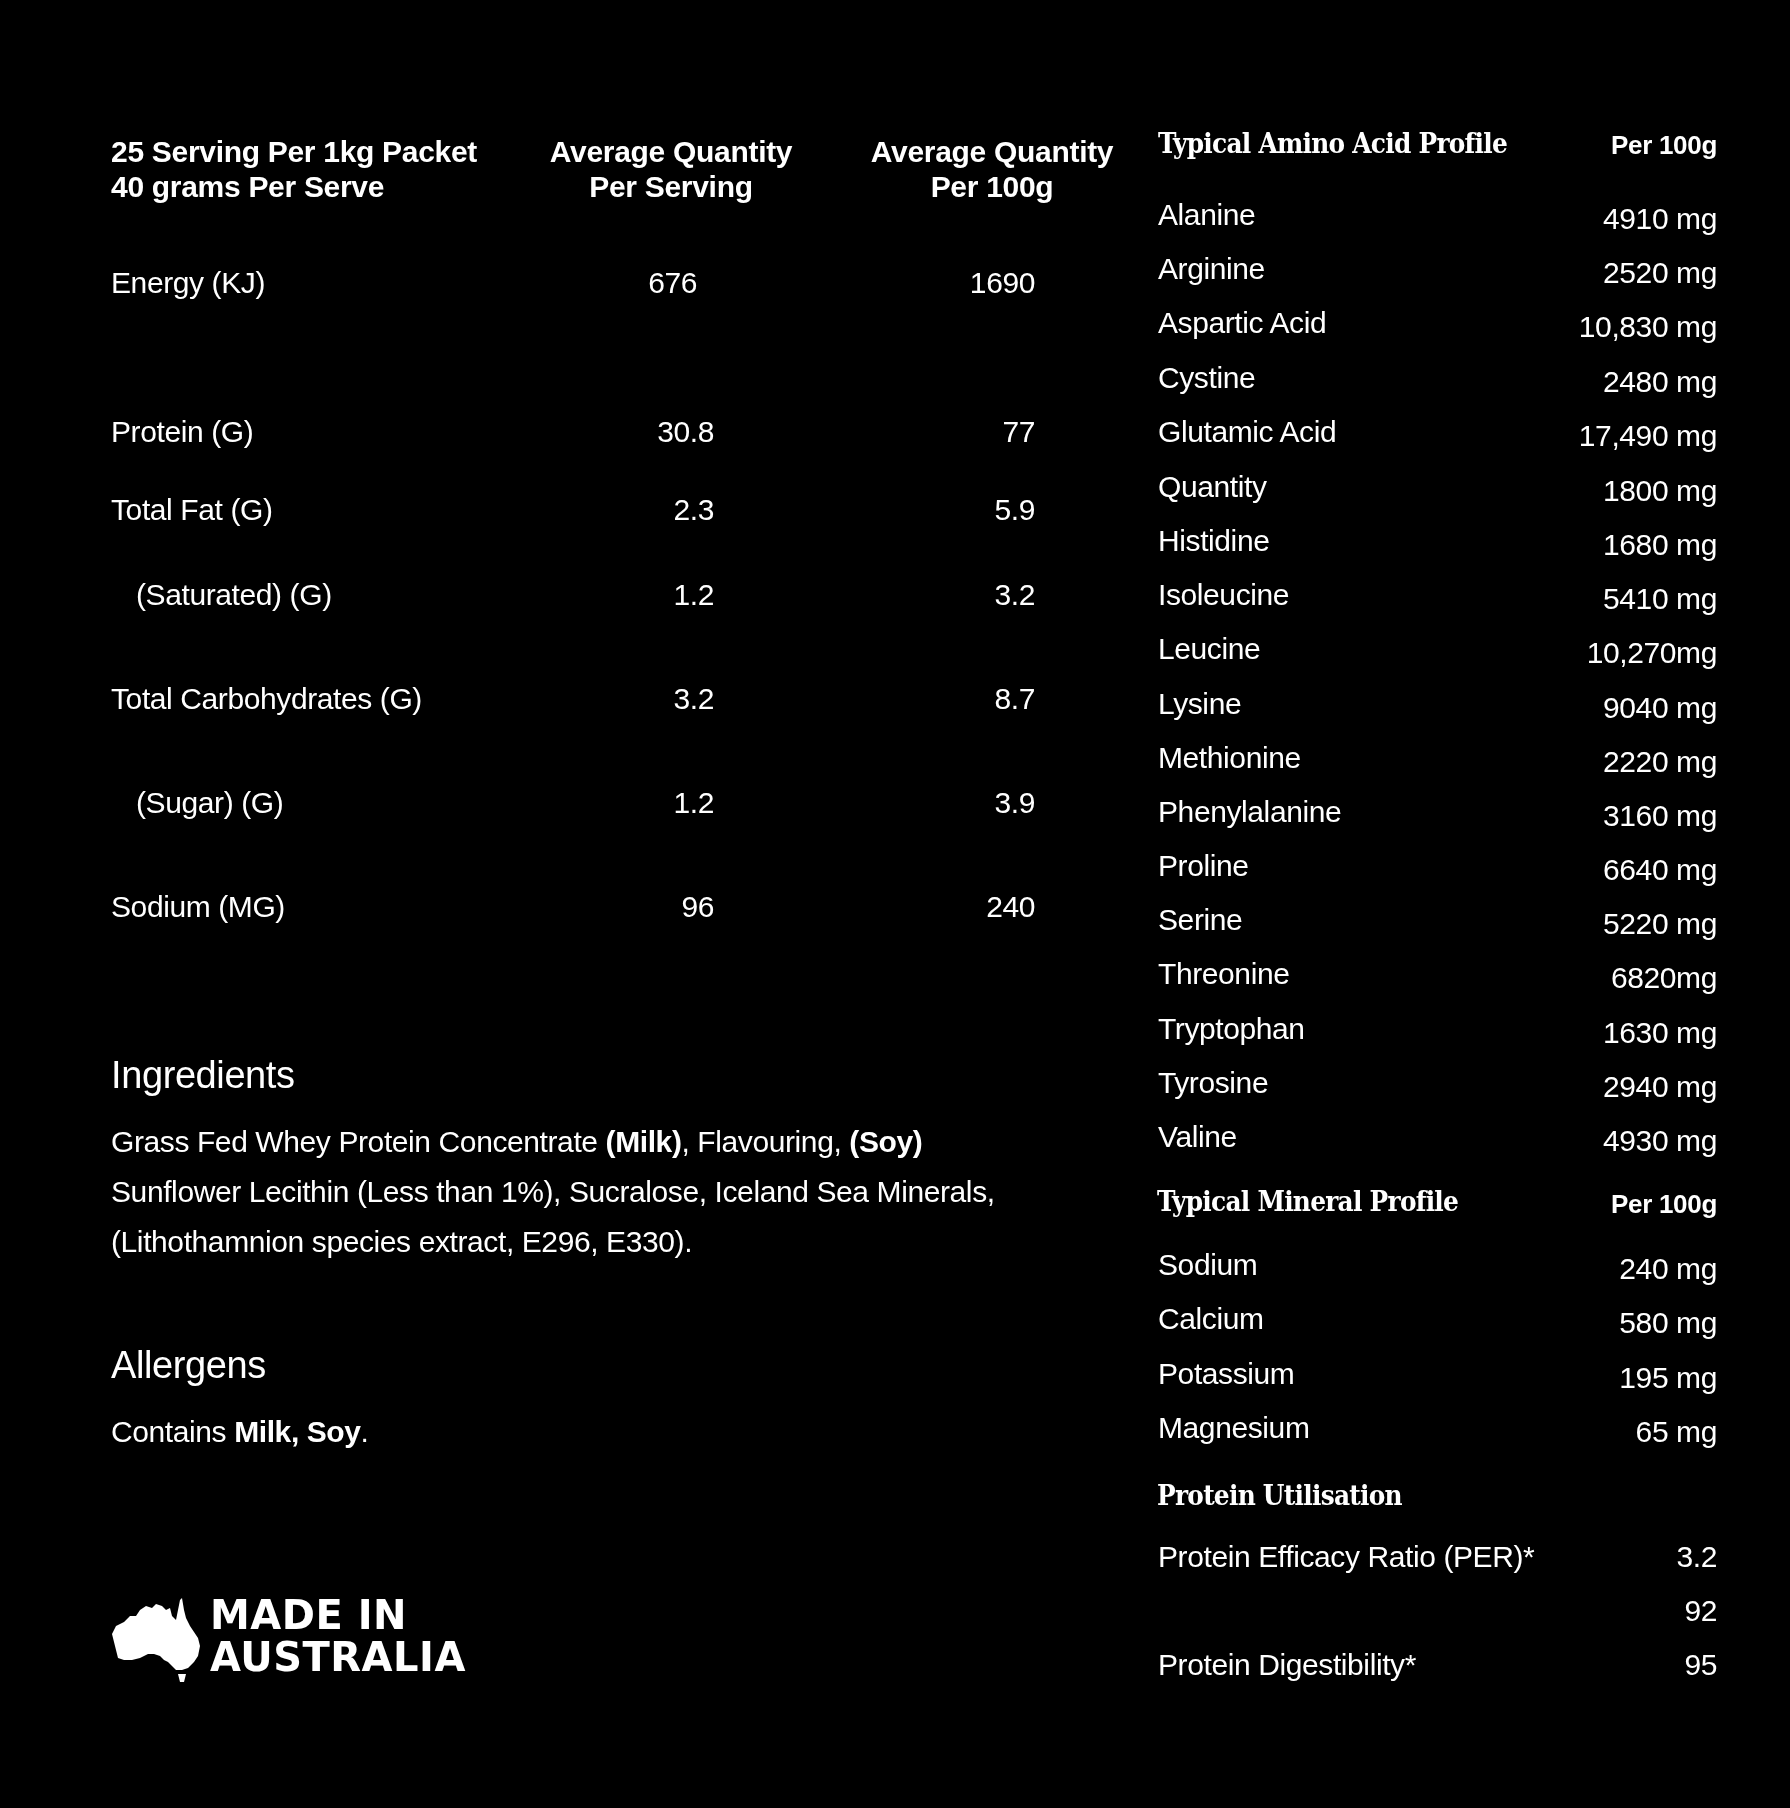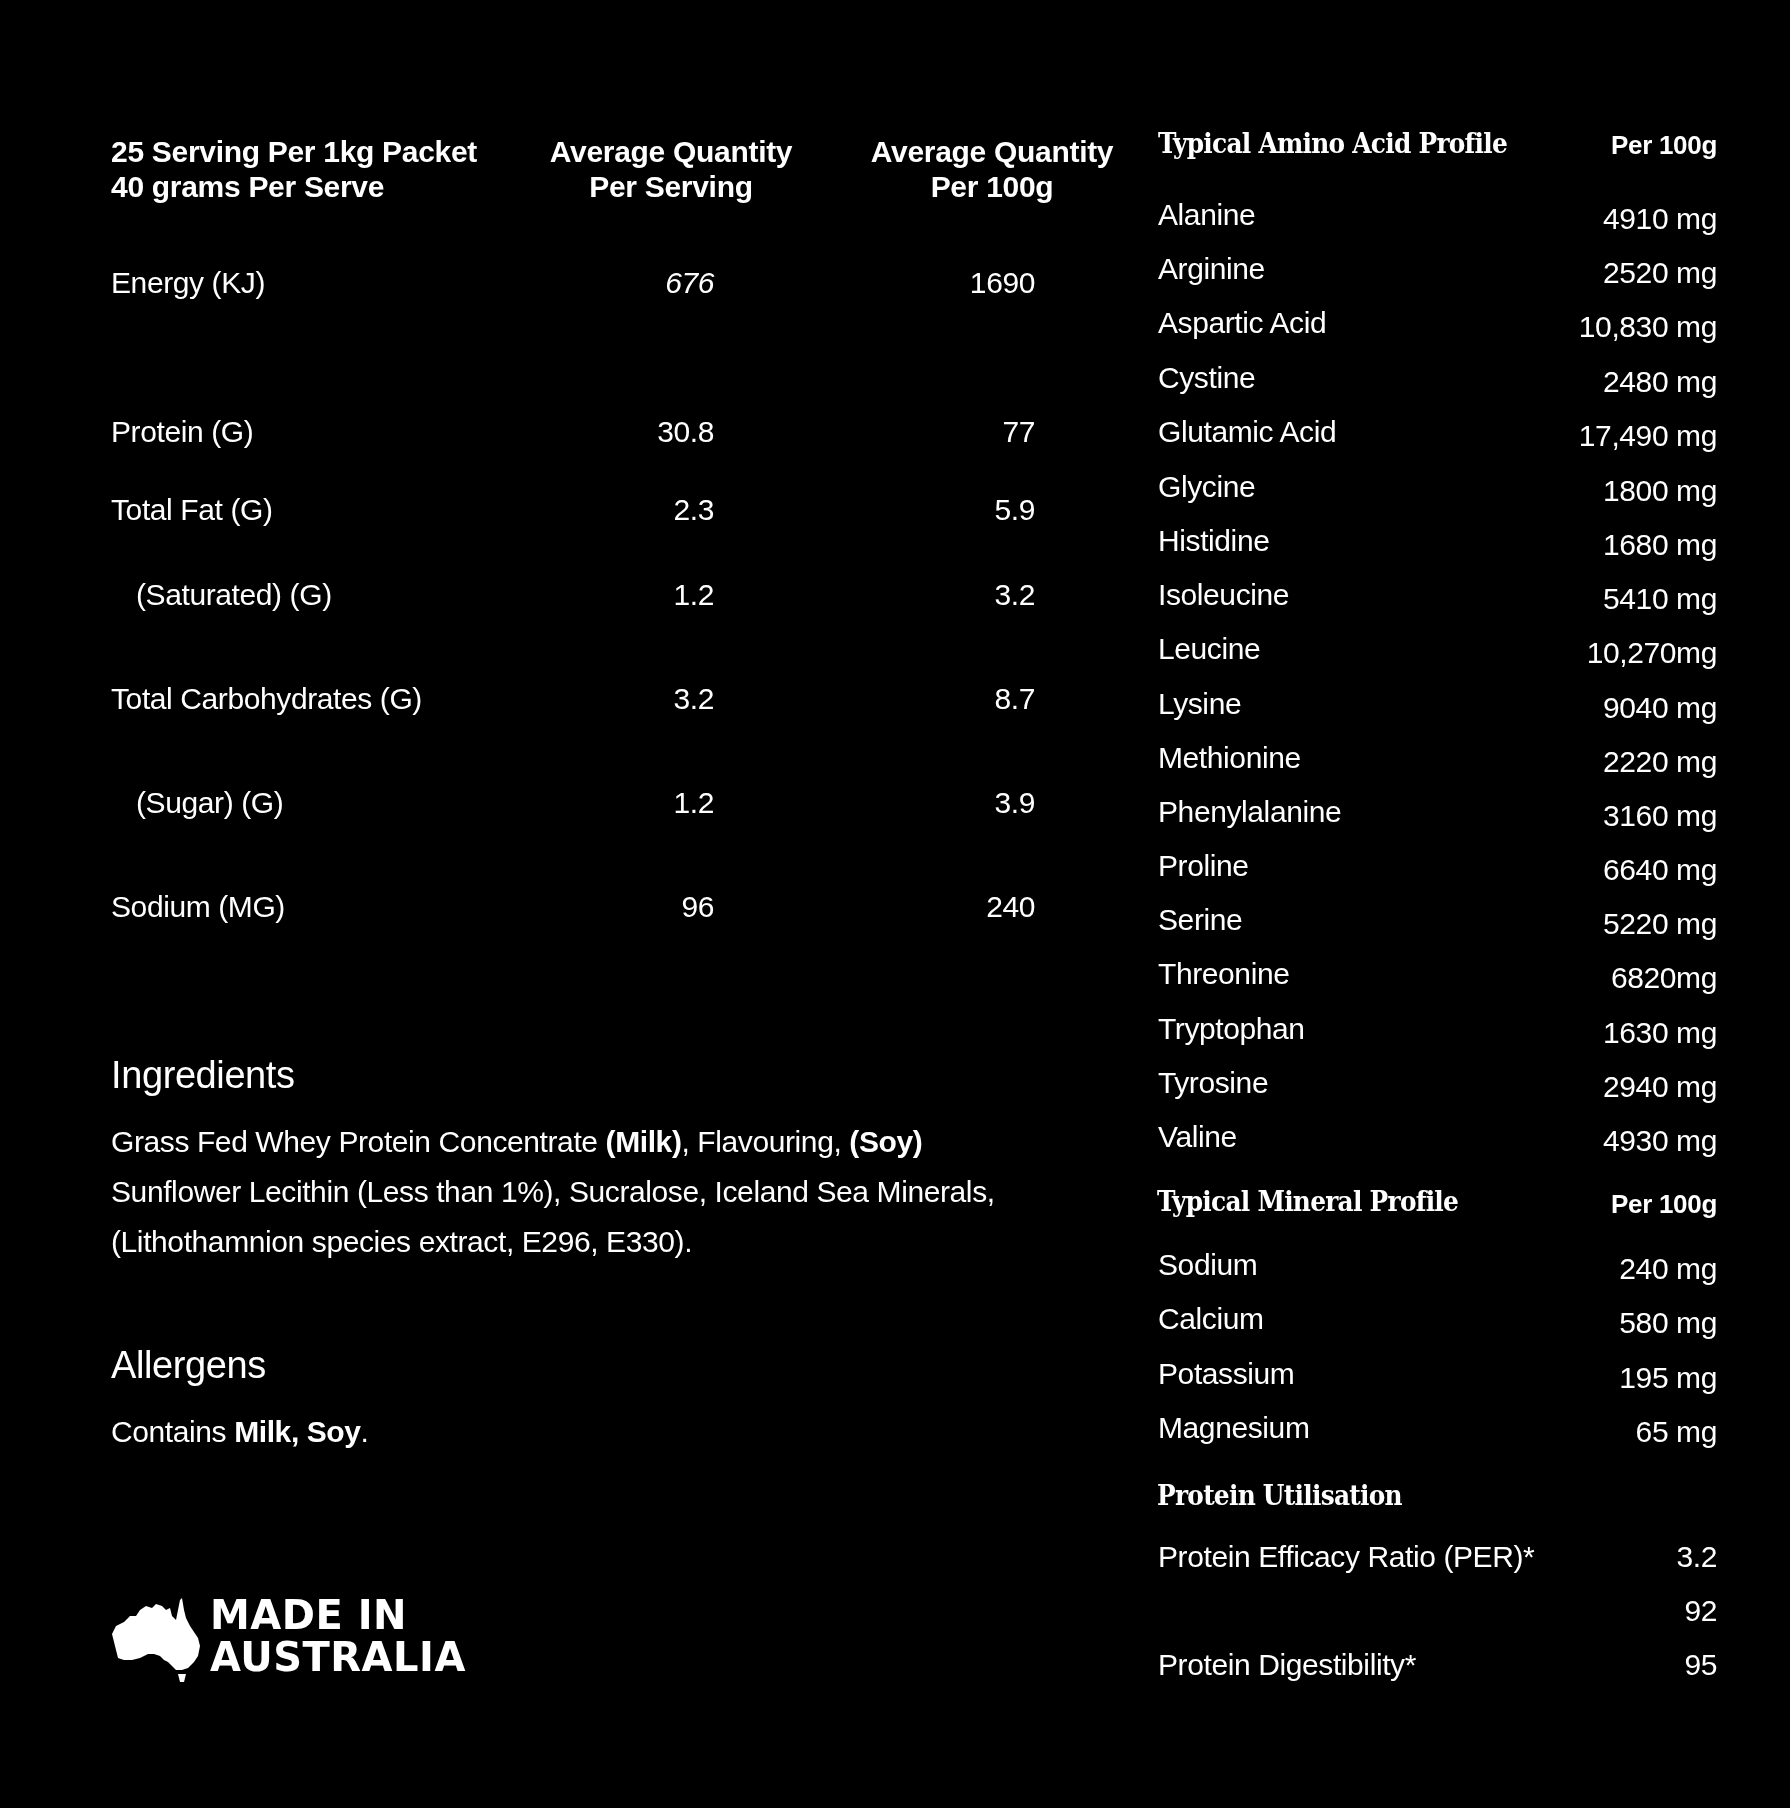--- a/index.html
+++ b/index.html
@@ -33,21 +33,21 @@
   <div>Per Serving</div>
 </div>
 <div class="abs hdr c" style="left:852px; top:134px; width:280px;">
   <div>Average Quantity</div>
   <div>Per 100g</div>
 </div>
 
 <div>
   <div class="abs" style="left:111px; top:266px; width:930px; height:40px;">
     <span class="abs row-label" style="left:0;">Energy (KJ)</span>
-    <span class="abs row-val" style="right:327px;font-style:italic;">676</span>
+    <span class="abs row-val" style="right:344px;">676</span>
     <span class="abs row-val" style="right:6px;">1690</span>
   </div>
   <div class="abs" style="left:111px; top:370px; width:930px; height:40px;margin-top:45px;">
     <span class="abs row-label" style="left:0;">Protein (G)</span>
     <span class="abs row-val" style="right:327px;">30.8</span>
     <span class="abs row-val" style="right:6px;">77</span>
   </div>
   <div class="abs" style="left:111px; top:493px; width:930px; height:40px;">
     <span class="abs row-label" style="left:0;">Total Fat (G)</span>
     <span class="abs row-val" style="right:327px;">2.3</span>
@@ -116,21 +116,21 @@
     </div>
   <div class="list-row" style="top:361px;">
       <span class="lbl">Cystine</span>
       <span class="val">2480 mg</span>
     </div>
   <div class="list-row" style="top:415px;">
       <span class="lbl">Glutamic Acid</span>
       <span class="val">17,490 mg</span>
     </div>
   <div class="list-row" style="top:470px;">
-      <span class="lbl">Glycine</span>
+      <span class="lbl">Quantity</span>
       <span class="val">1800 mg</span>
     </div>
   <div class="list-row" style="top:524px;">
       <span class="lbl">Histidine</span>
       <span class="val">1680 mg</span>
     </div>
   <div class="list-row" style="top:578px;">
       <span class="lbl">Isoleucine</span>
       <span class="val">5410 mg</span>
     </div>

